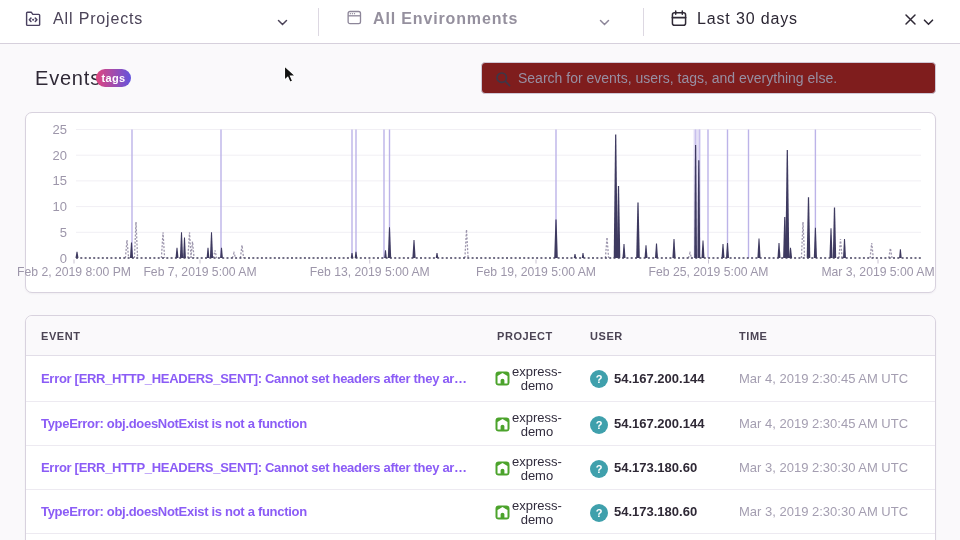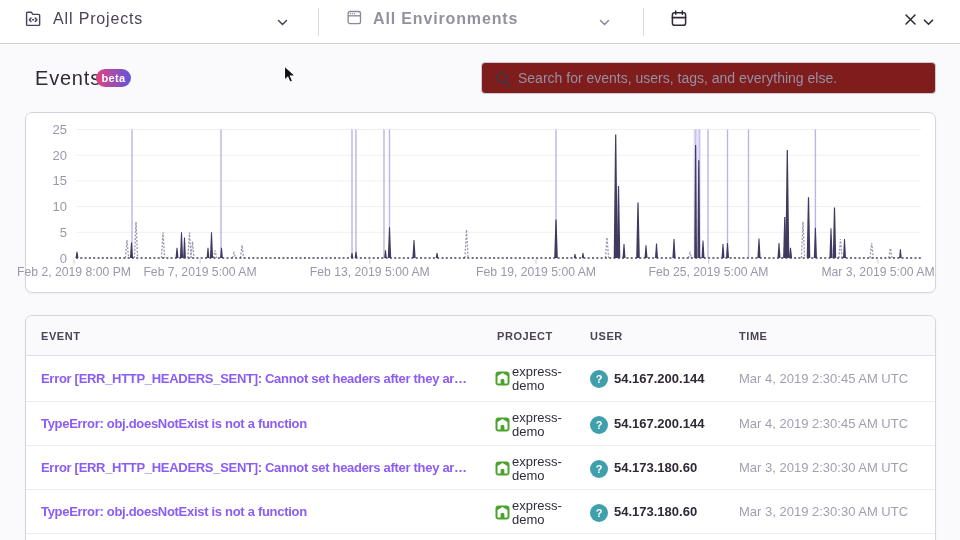--- a/index.html
+++ b/index.html
@@ -24,21 +24,21 @@
 .card { position:absolute; background:#fff; border:1px solid #d8d2de; border-radius:7px; box-shadow:0 1px 2px rgba(50,40,70,0.05); }
 #chart-card { left:25px; top:112px; width:911px; height:181px; }
 #table-card { left:25px; top:315px; width:911px; height:260px; overflow:hidden; }
 
 #thead { position:absolute; left:0; top:0; width:909px; height:40px; background:#faf9fb;
   border-bottom:1px solid #e2dee8; border-radius:6px 6px 0 0; }
 .th { position:absolute; top:0; line-height:40px; font-size:11px; font-weight:700; color:#4b4454; letter-spacing:0.55px; }
 .row { position:absolute; left:0; width:909px; border-bottom:1px solid #edeaf1; }
 .ev-link { position:absolute; left:15px; top:0; font-size:13px; font-weight:700; color:#8b5cf6; line-height:inherit; white-space:nowrap; letter-spacing:-0.3px; max-width:428px; overflow:hidden; text-overflow:ellipsis; }
 .proj-ic { position:absolute; left:469px; top:15px; }
-.proj-tx { position:absolute; left:486px; top:9px; line-height:14px!important; font-size:13px; color:#312c3d; line-height:14px; }
+.proj-tx { position:absolute; left:486px; top:9px; line-height:14px!important; font-size:13px; color:#312c3d; line-height:14px;text-align:center; }
 .user-ic { position:absolute; left:564px; top:14px; width:18px; height:18px; border-radius:50%; background:#3fa0ac;
   color:#fff; font-size:11px; font-weight:700; text-align:center; line-height:18px!important; }
 .user-ip { position:absolute; left:588px; top:0; line-height:inherit; font-size:13px; font-weight:700; color:#2f2936; }
 .time { position:absolute; left:713px; top:0; line-height:inherit; font-size:13px; color:#a49eb1;text-align:center; }
 </style>
 </head>
 <body>
 <div id="topbar">
   <svg class="abs" style="left:25px;top:10px" width="17" height="17" viewBox="0 0 18 18" fill="none" stroke="#4a4160" stroke-width="1.5" stroke-linejoin="round" stroke-linecap="round">
     <path d="M1.7 15.5 V3.3 Q1.7 2.3 2.7 2.3 H6.6 L8.3 4.6 H14.5 Q15.5 4.6 15.5 5.6 V15.5 Q15.5 16.3 14.5 16.3 H2.7 Q1.7 16.3 1.7 15.5 Z"></path>
@@ -62,30 +62,31 @@
   <svg class="abs" style="left:598px;top:16px" width="13" height="13" viewBox="0 0 13 13" fill="none" stroke="#8d8699" stroke-width="1.5" stroke-linecap="round">
       <path d="M2.5 4.5 L6.5 8.5 L10.5 4.5"></path>
     </svg>
   <div class="divider" style="left:643px;"></div>
   <svg class="abs" style="left:671px;top:10px" width="16" height="17" viewBox="0 0 17 18" fill="none" stroke="#2f2936" stroke-width="1.6" stroke-linejoin="round" stroke-linecap="round">
     <rect x="1.5" y="3" width="14" height="13.2" rx="2.2"></rect>
     <line x1="1.5" y1="8" x2="15.5" y2="8" stroke-width="1.8"></line>
     <line x1="5" y1="1" x2="5" y2="4.4"></line>
     <line x1="12" y1="1" x2="12" y2="4.4"></line>
   </svg>
+  <span class="tb-txt" style="left:697px; color:#2c2734; font-weight:500;">Last 30 days</span>
   <svg class="abs" style="left:904px;top:13px" width="13" height="13" viewBox="0 0 13 13" stroke="#2f2936" stroke-width="1.5" stroke-linecap="round">
       <path d="M2 2 L11 11 M11 2 L2 11"></path>
     </svg>
   <svg class="abs" style="left:922px;top:16px" width="13" height="13" viewBox="0 0 13 13" fill="none" stroke="#2f2936" stroke-width="1.6" stroke-linecap="round">
       <path d="M2.5 4.2 L6.5 8.2 L10.5 4.2"></path>
     </svg>
 </div>
 
 <div id="events-h">Events</div>
-<div id="beta">beta</div>
+<div id="beta">tags</div>
 
 <svg class="abs" style="left:283px;top:65px" width="14" height="20" viewBox="0 0 14 20">
   <path d="M1.5 1 L1.5 15.2 L4.8 12.1 L7 17.3 L9.6 16.1 L7.4 11 L12 10.7 Z" fill="#111" stroke="#fff" stroke-width="1.1"></path>
 </svg>
 
 <div id="search">
   <svg class="abs" style="left:13px;top:8px" width="17" height="17" viewBox="0 0 17 17" fill="none" stroke="#3d3748" stroke-width="1.7" stroke-linecap="round">
     <circle cx="6.7" cy="6.7" r="4.7"></circle>
     <line x1="10.4" y1="10.4" x2="14.6" y2="14.6"></line>
   </svg>

